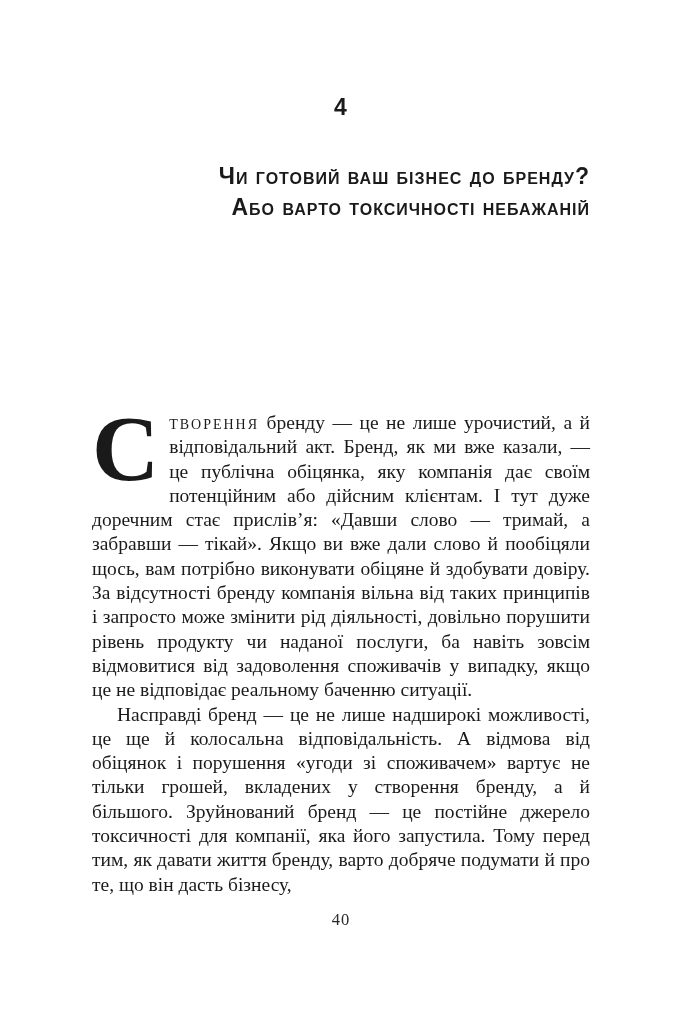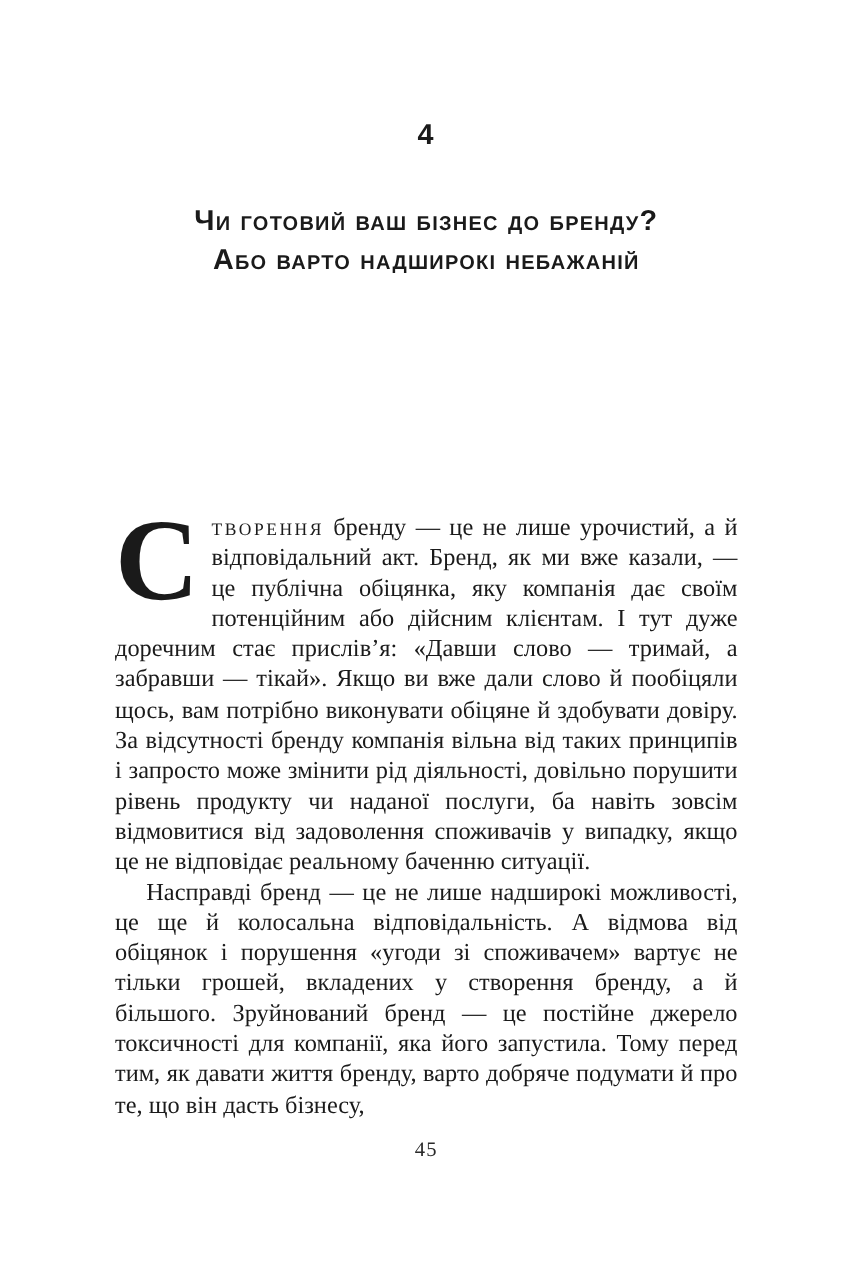--- a/index.html
+++ b/index.html
@@ -19,21 +19,21 @@
     margin-top: 96px;
     text-align: center;
     font-family: "Liberation Sans", sans-serif;
     font-weight: 700;
     font-size: 23px;
     line-height: 1;
     letter-spacing: 1px;
   }
   .chapter-title {
     margin-top: 42px;
-    text-align: center;
+    text-align: right;
     font-family: "Liberation Sans", sans-serif;
     font-weight: 700;
     font-size: 23px;
     line-height: 31px;
     font-variant: small-caps;
     letter-spacing: 1px;
   }
   .title-line { display: block; }
   .body-text {
     margin-top: 188px;
@@ -64,23 +64,23 @@
 </style>
 </head>
 <body>
 
 <div class="page">
 
   <div class="chapter-num">4</div>
 
   <h1 class="chapter-title" style="margin-bottom:0;">
     <span class="title-line">Чи готовий ваш бізнес до бренду?</span>
-    <span class="title-line">Або варто надширокі небажаній</span>
+    <span class="title-line">Або варто токсичності небажаній</span>
   </h1>
 
   <div class="body-text">
     <p class="par"><span class="dropcap">С</span><span class="lead-word">творення</span><span> бренду — це не лише урочистий, а й відповідальний акт. Бренд, як ми вже казали, — це публічна обіцянка, яку компанія дає своїм потенційним або дійсним клієнтам. І тут дуже доречним стає прислів’я: «Давши слово — тримай, а забравши — тікай». Якщо ви вже дали слово й пообіцяли щось, вам потрібно виконувати обіцяне й здобувати довіру. За відсутності бренду компанія вільна від таких принципів і запросто може змінити рід діяльності, довільно порушити рівень продукту чи наданої послуги, ба навіть зовсім відмовитися від задоволення споживачів у випадку, якщо це не відповідає реальному баченню ситуації.</span></p>
     <p class="par par-indent">Насправді бренд — це не лише надширокі можливості, це ще й колосальна відповідальність. А відмова від обіцянок і порушення «угоди зі споживачем» вартує не тільки грошей, вкладених у створення бренду, а й більшого. Зруйнований бренд — це постійне джерело токсичності для компанії, яка його запустила. Тому перед тим, як давати життя бренду, варто добряче подумати й про те, що він дасть бізнесу,</p>
   </div>
 
-  <div class="page-number">45</div>
+  <div class="page-number">40</div>
 
 </div>
 
 </body></html>

